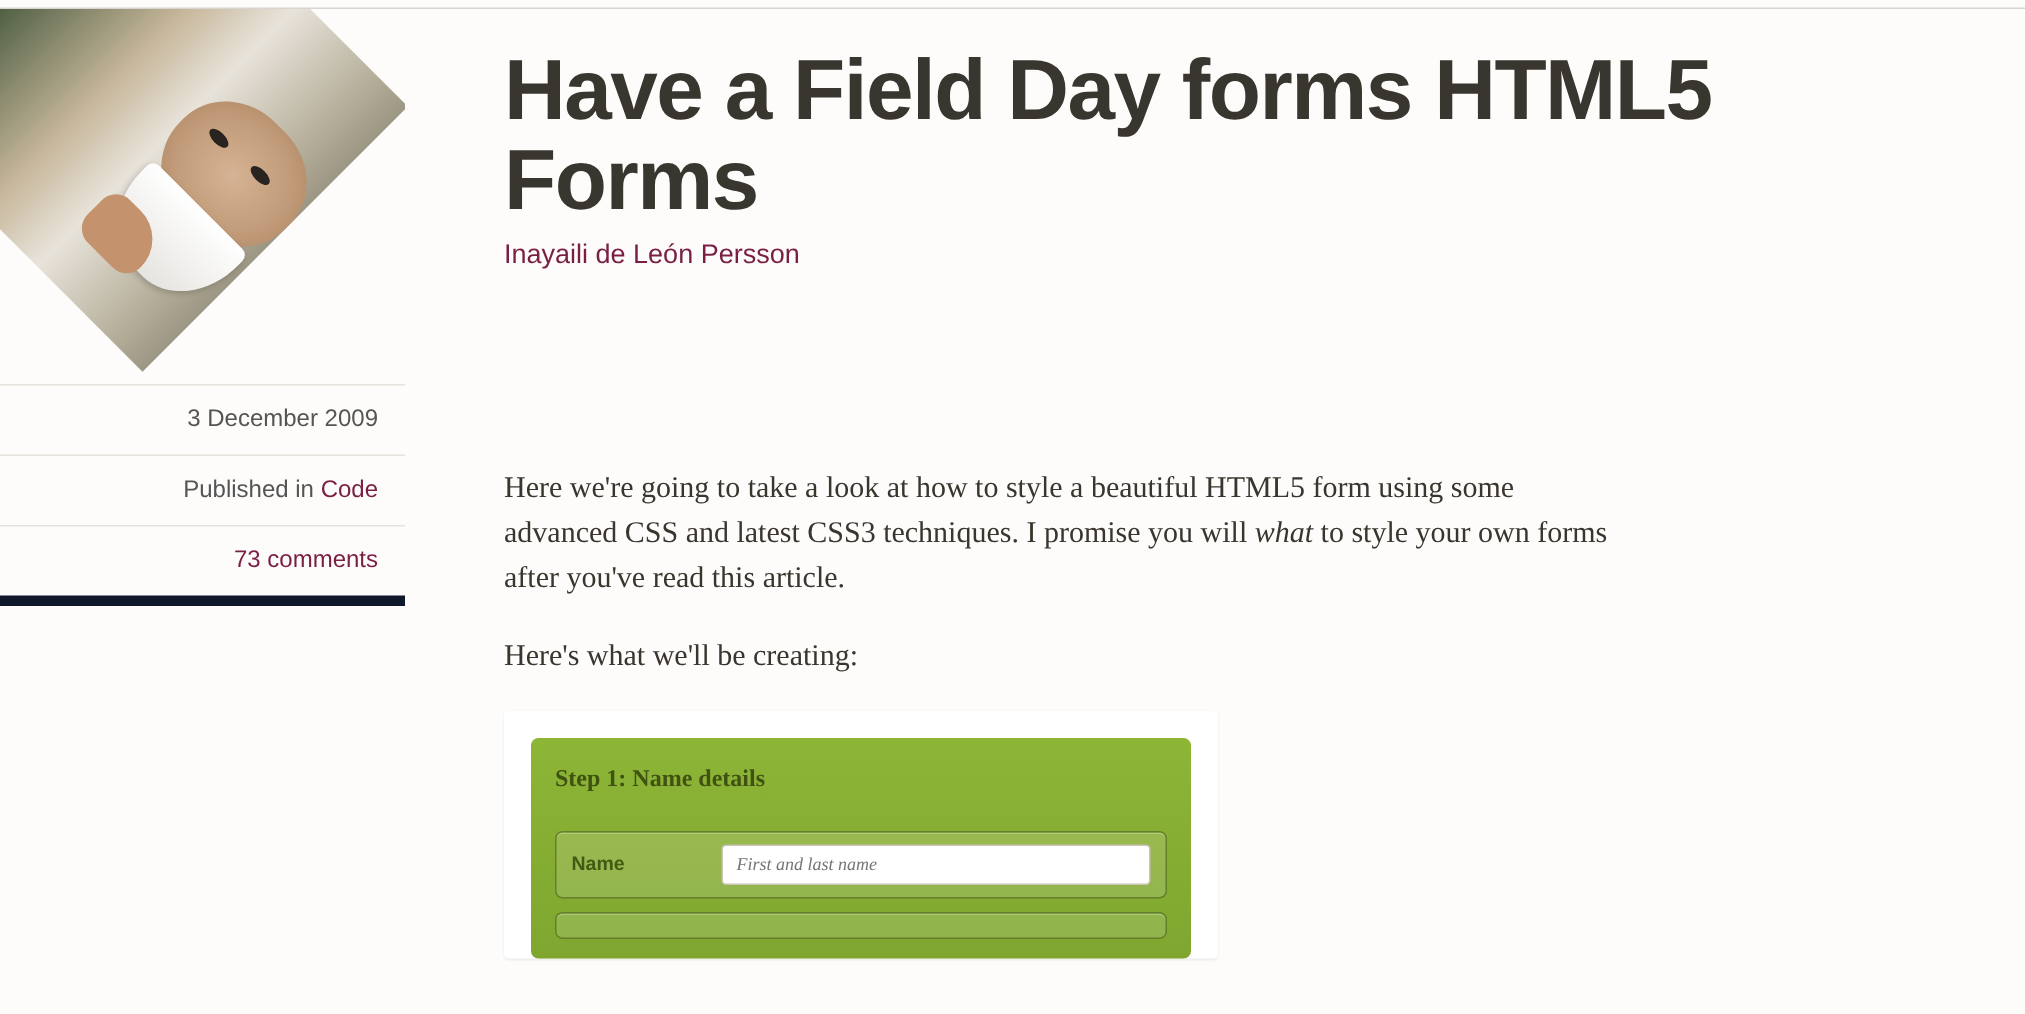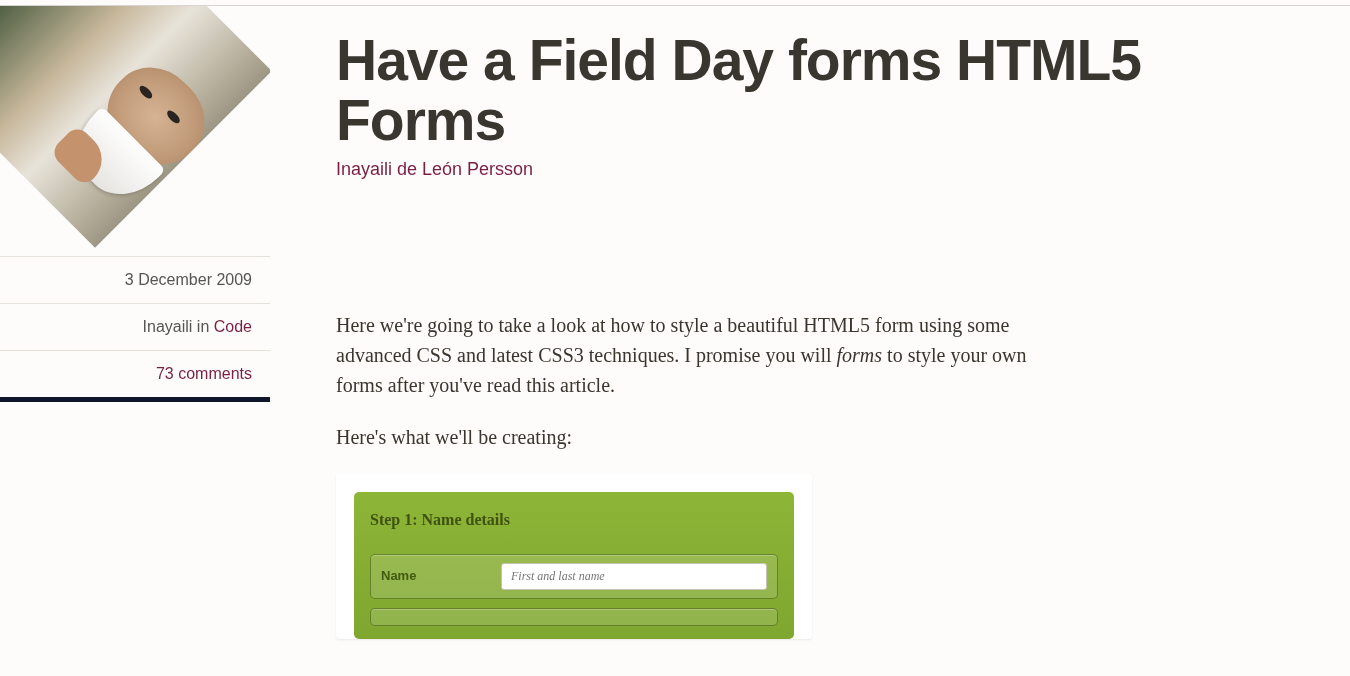--- a/index.html
+++ b/index.html
@@ -75,21 +75,21 @@
     position: absolute;
     width: 50px; height: 40px;
     left: 150px; top: 175px;
     background: #c4936d;
     border-radius: 20px 40px 20px 20px;
   }
   .meta-row {
     border-top: 1px solid #e5e1db;
     padding: 14px 18px 14px 0;
   }
-  .meta-row:last-child { border-bottom: 5px solid #0f172a; }
+  .meta-row:last-child { border-bottom: 7px solid #0f172a; }
   .meta-row a, .author-link { color: #7a1f44; text-decoration: none; }
 
   .content {
     flex: 1;
     padding: 25px 60px 40px 66px;
     max-width: 1000px;
   }
   h1 {
     font-family: "Helvetica Neue", Arial, sans-serif;
     font-weight: 800;
@@ -165,21 +165,20 @@
     flex: 1;
     border: 1px solid #c9c3b5;
     border-radius: 3px;
     padding: 5px 9px;
     font-size: 12px;
     font-style: italic;
     color: #9a958b;
     font-family: Georgia, serif;
     background: #fff;
     outline: none;
-    margin-left: 20px;
   }
 </style>
 </head>
 <body>
 
 <div class="topbar"></div>
 
 <div class="page">
 
   <aside class="sidebar">
@@ -191,36 +190,36 @@
           <div class="eye r"></div>
         <div class="cup"></div>
         <div class="hand"></div>
       </div>
     </div>
 
     <div class="meta-row">
       <span>3 December 2009</span>
     </div>
     <div class="meta-row">
-      <span>Inayaili in </span><a href="#">Code</a>
+      <span>Published in </span><a href="#">Code</a>
     </div>
     <div class="meta-row">
       <a href="#">73 comments</a>
     </div>
   </aside>
 
   <main class="content">
     <h1>Have a Field Day forms HTML5 Forms</h1>
     <div class="author">
       <a href="#" class="author-link">Inayaili de León Persson</a>
     </div>
 
 
     <div class="body">
-      <p>Here we're going to take a look at how to style a beautiful HTML5 form using some advanced CSS and latest CSS3 techniques. I promise you will <em>forms</em> to style your own forms after you've read this article.</p>
+      <p>Here we're going to take a look at how to style a beautiful HTML5 form using some advanced CSS and latest CSS3 techniques. I promise you will <em>what</em> to style your own forms after you've read this article.</p>
       <p>Here's what we'll be creating:</p>
 
       <div class="form-card">
         <div class="form-panel">
           <p class="fieldset-title">Step 1: Name details</p>
 
           <div class="form-row">
             <label class="form-label">Name</label>
             <input class="form-input" type="text" placeholder="First and last name" style="">
           </div>

